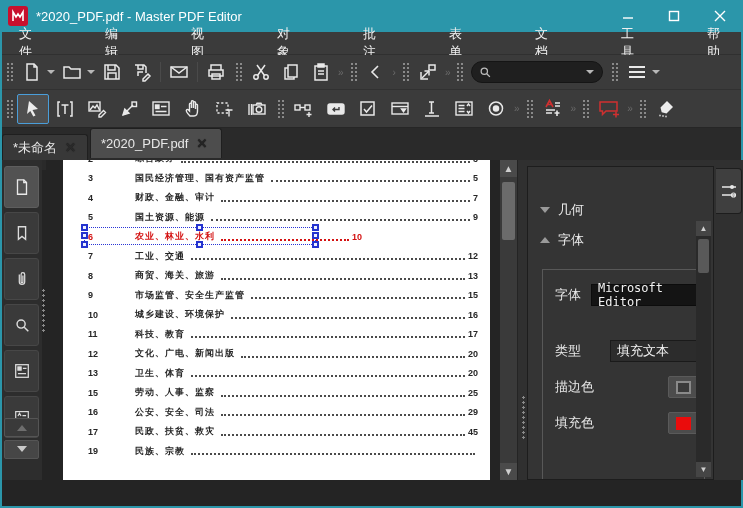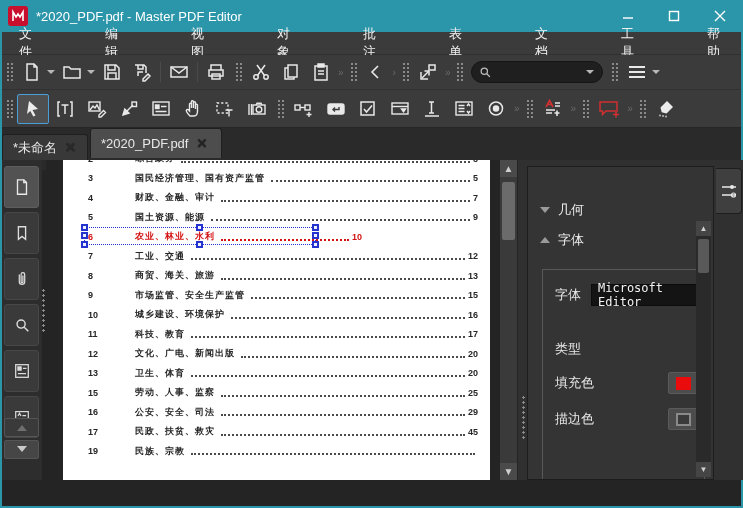--- a/index.html
+++ b/index.html
@@ -596,31 +596,32 @@
             <span class="sec-caret-up"></span>
             <span>字体</span>
           </div>
           <div id="font-group">
             <div class="prow">
               <span class="lbl">字体</span>
               <span class="pinput" id="font-name">Microsoft Editor</span>
             </div>
             <div class="prow" style="margin-top:34px">
               <span class="lbl">类型</span>
+              <span id="type-select">填充文本</span>
+            </div>
+            <div class="prow">
+              <span class="lbl">描边色</span>
+              <span class="swatch-btn">
+                  <span class="swatch" id="stroke-swatch"></span>
+                </span>
             </div>
             <div class="prow">
               <span class="lbl">填充色</span>
               <span class="swatch-btn">
                   <span class="swatch" id="fill-swatch" style="background: rgb(234, 12, 12);"></span>
-                </span>
-            </div>
-            <div class="prow">
-              <span class="lbl">描边色</span>
-              <span class="swatch-btn">
-                  <span class="swatch" id="stroke-swatch"></span>
                 </span>
             </div>
 
           </div>
           <div id="panel-scroll">
             <div class="pscroll-btn" style="top:0">
                 <span class="chev" style="font-size:8px">▲</span>
               </div>
             <div id="panel-thumb"></div>
             <div class="pscroll-btn" style="bottom:0">

